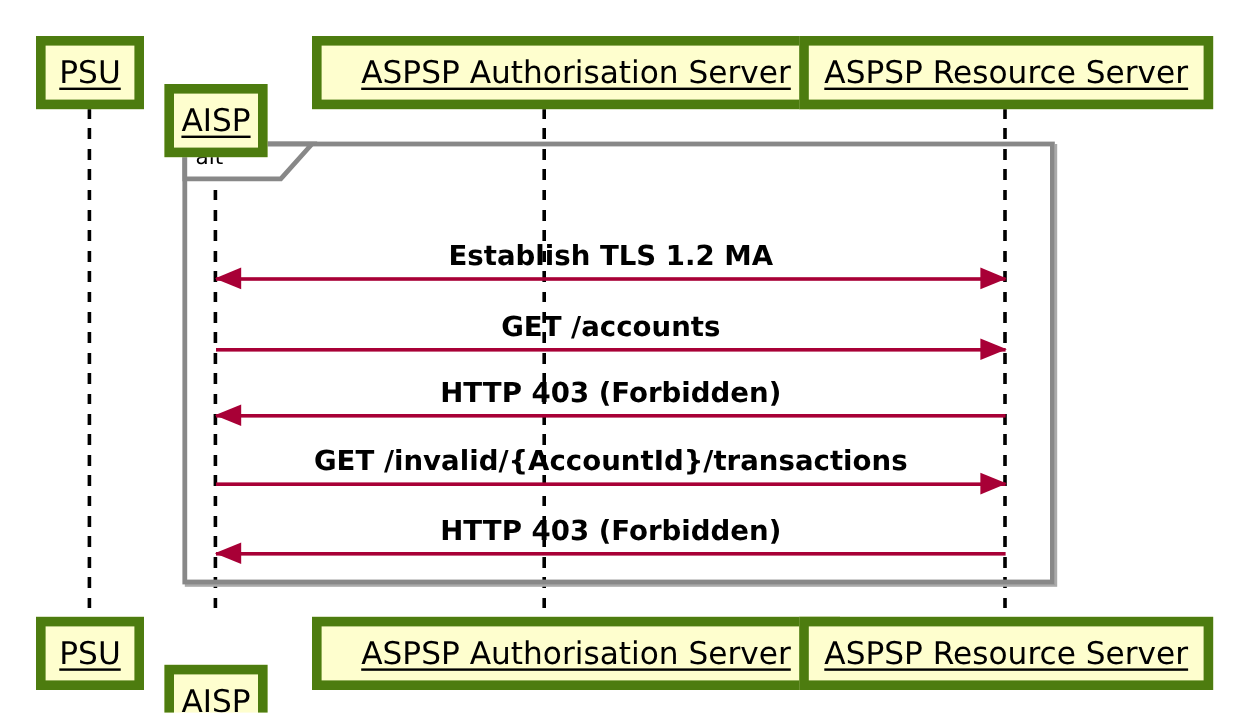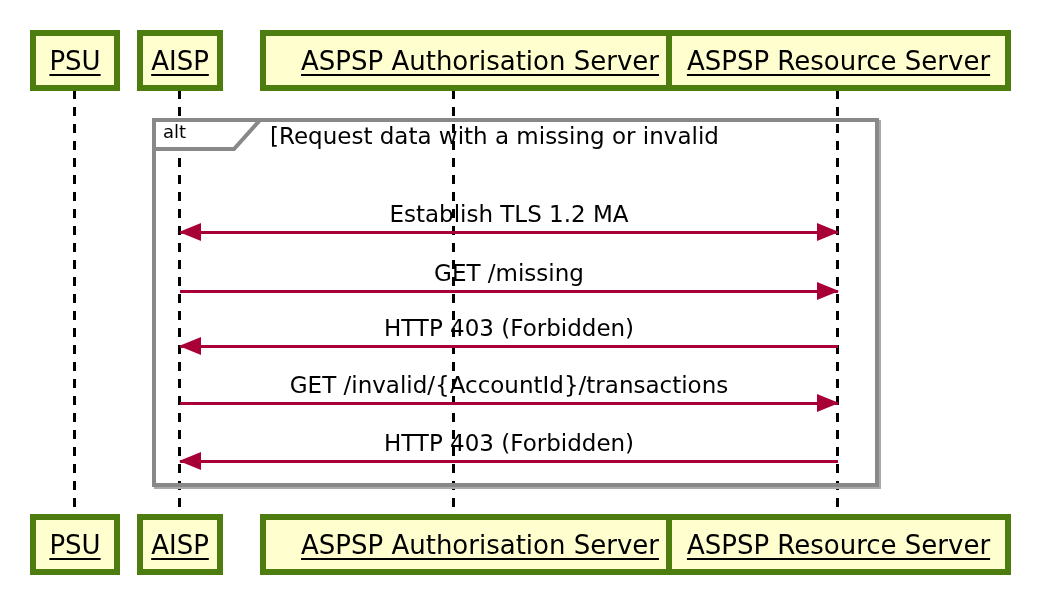--- a/index.html
+++ b/index.html
@@ -14,33 +14,33 @@
     background:repeating-linear-gradient(to bottom,#000000 0 9px, transparent 9px 17px);
   }
   .ll-psu  { left:73px; }
   .ll-aisp { left:178px; }
   .ll-auth { left:452px; }
   .ll-res  { left:836px; }
 
   
   .pbox {
     position:absolute; box-sizing:border-box; height:61px;
-    background:#FEFECE; border:6px solid #4d7c0f;
+    background:#FEFECE; border:8px solid #4d7c0f;
     display:flex; align-items:center; justify-content:center;
     font-size:26px; white-space:nowrap;
   }
   .pbox .plabel {
     text-decoration:underline;
     text-decoration-thickness:2px;
     text-underline-offset:4px;
   }
   .row-top    { top:30px; }
   .row-bottom { top:514px; }
   .p-psu  { left:30px;  width:90px; }
-  .p-aisp { left:137px; width:86px; }
+  .p-aisp { left:137px; width:86px;margin-top:40px; }
   .p-auth { left:260px; width:440px; }
   .p-res  { left:666px; width:345px;text-align:right; }
 
   
   .frame {
     position:absolute; left:152px; top:118px; width:727px; height:369px;
     box-sizing:border-box; border:4px solid #888888;
     box-shadow:2px 2px 0 0 #AAAAAA;
     background:transparent;
   }
@@ -49,21 +49,21 @@
   .guard {
     position:absolute; left:270px; top:121px;
     font-size:23px; line-height:31px; white-space:nowrap;
   }
 
   
   .msg { position:absolute; left:180px; width:658px; height:0; }
   .m1 { top:233px; } .m2 { top:292px; } .m3 { top:347px; } .m4 { top:404px; } .m5 { top:462px; }
   .msg .lbl {
     position:absolute; left:0; right:0; bottom:6px;
-    text-align:center; font-size:23px; white-space:nowrap;
+    text-align:center; font-size:23px; white-space:nowrap;font-weight:bold;
   }
   .msg .line { position:absolute; left:0; right:0; top:-2px; height:3px; background:#A80036; }
   .msg .head-r {
     position:absolute; right:-1px; top:-10px; width:0; height:0;
     border-top:9px solid transparent; border-bottom:9px solid transparent;
     border-left:22px solid #A80036;
   }
   .msg .head-l {
     position:absolute; left:-1px; top:-10px; width:0; height:0;
     border-top:9px solid transparent; border-bottom:9px solid transparent;
@@ -79,31 +79,30 @@
   <div class="lifeline ll-aisp"></div>
   <div class="lifeline ll-auth"></div>
   <div class="lifeline ll-res"></div>
 
   <div class="frame"></div>
   <svg class="operator-shape" viewBox="0 0 112 34">
     <polygon points="2,2 108,2 82,31 2,31" fill="#FFFFFF" stroke="#888888" stroke-width="4"></polygon>
   </svg>
   <div class="operator-label">alt</div>
   <div class="guard">
-    <div>[Request data with a missing or invalid</div>
   </div>
 
   <div class="msg m1">
     <div class="lbl">Establish TLS 1.2 MA</div>
     <div class="line"></div>
     <div class="head-l"></div>
     <div class="head-r"></div>
   </div>
   <div class="msg m2">
-    <div class="lbl">GET /missing</div>
+    <div class="lbl">GET /accounts</div>
     <div class="line"></div>
     <div class="head-r"></div>
   </div>
   <div class="msg m3">
     <div class="lbl">HTTP 403 (Forbidden)</div>
     <div class="line"></div>
     <div class="head-l"></div>
   </div>
   <div class="msg m4">
     <div class="lbl">GET /invalid/{AccountId}/transactions</div>

